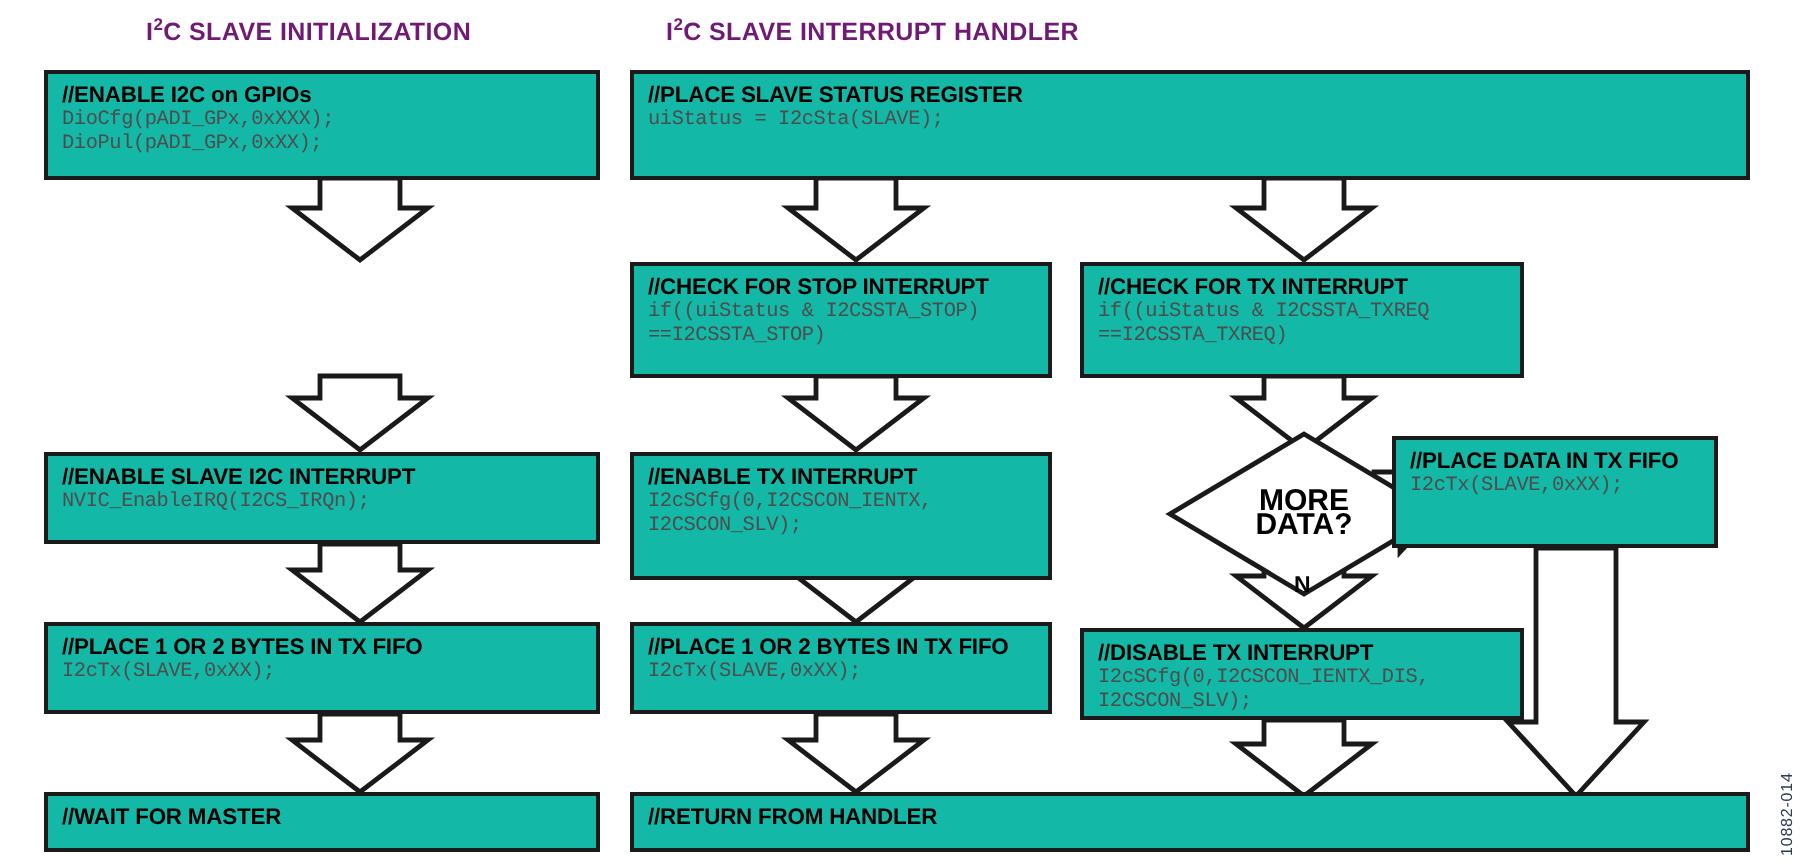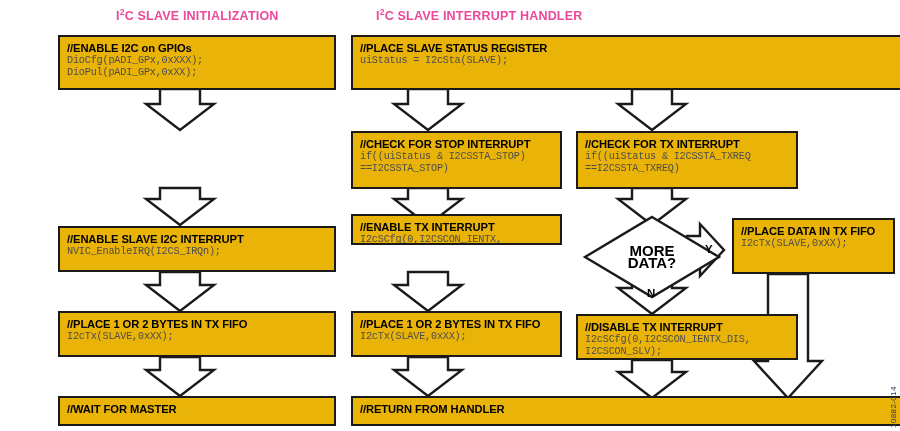--- a/index.html
+++ b/index.html
@@ -3,26 +3,26 @@
 <meta charset="utf-8">
 <style>
   html,body{margin:0;padding:0;background:#ffffff;}
   body{width:900px;height:431px;position:relative;overflow:hidden;
        font-family:"Liberation Sans",sans-serif;color:#000;}
 
   .canvas{position:absolute;left:0;top:0;width:900px;height:431px;}
 
   
   .heading{position:absolute;font-weight:bold;font-size:12.5px;letter-spacing:.2px;
-           white-space:nowrap;color:#ec4899;margin-left:43px;}
+           white-space:nowrap;color:#701a75;}
   .heading sup{font-size:8.5px;vertical-align:super;line-height:0;}
 
   
-  .box{position:absolute;box-sizing:border-box;background:#eab308;
-       border:2.4px solid #1a1a1a;padding:5px 7px 4px 7px;overflow:hidden;margin-left:36px;}
+  .box{position:absolute;box-sizing:border-box;background:#14b8a6;
+       border:2.4px solid #1a1a1a;padding:5px 7px 4px 7px;overflow:hidden;}
   .box .title{font-weight:bold;font-size:11.2px;line-height:13px;white-space:nowrap;
               color:#000;letter-spacing:-0.1px;}
   .box .code{font-family:"Liberation Mono",monospace;font-size:10.2px;line-height:12.2px;
              color:#4d4d4d;white-space:pre;letter-spacing:-0.2px;}
 
   
   .diamond{position:absolute;}
   .diamond .dlabel{position:absolute;left:0;top:0;width:100%;height:100%;
                    display:flex;flex-direction:column;align-items:center;
                    justify-content:center;font-weight:bold;font-size:15px;
@@ -111,21 +111,21 @@
     <div class="title">//PLACE SLAVE STATUS REGISTER</div>
     <div class="code">uiStatus = I2cSta(SLAVE);</div>
   </div>
 
   <div class="box" style="left:315px;top:131px;width:211px;height:58px;">
     <div class="title">//CHECK FOR STOP INTERRUPT</div>
     <div class="code">if((uiStatus &amp; I2CSSTA_STOP)
 ==I2CSSTA_STOP)</div>
   </div>
 
-  <div class="box" style="left:315px;top:214px;width:211px;height:31px;">
+  <div class="box" style="left:315px;top:226px;width:211px;height:64px;">
     <div class="title">//ENABLE TX INTERRUPT</div>
     <div class="code">I2cSCfg(0,I2CSCON_IENTX,
 I2CSCON_SLV);</div>
   </div>
 
   <div class="box" style="left:315px;top:311px;width:211px;height:46px;">
     <div class="title">//PLACE 1 OR 2 BYTES IN TX FIFO</div>
     <div class="code">I2cTx(SLAVE,0xXX);</div>
   </div>
 

